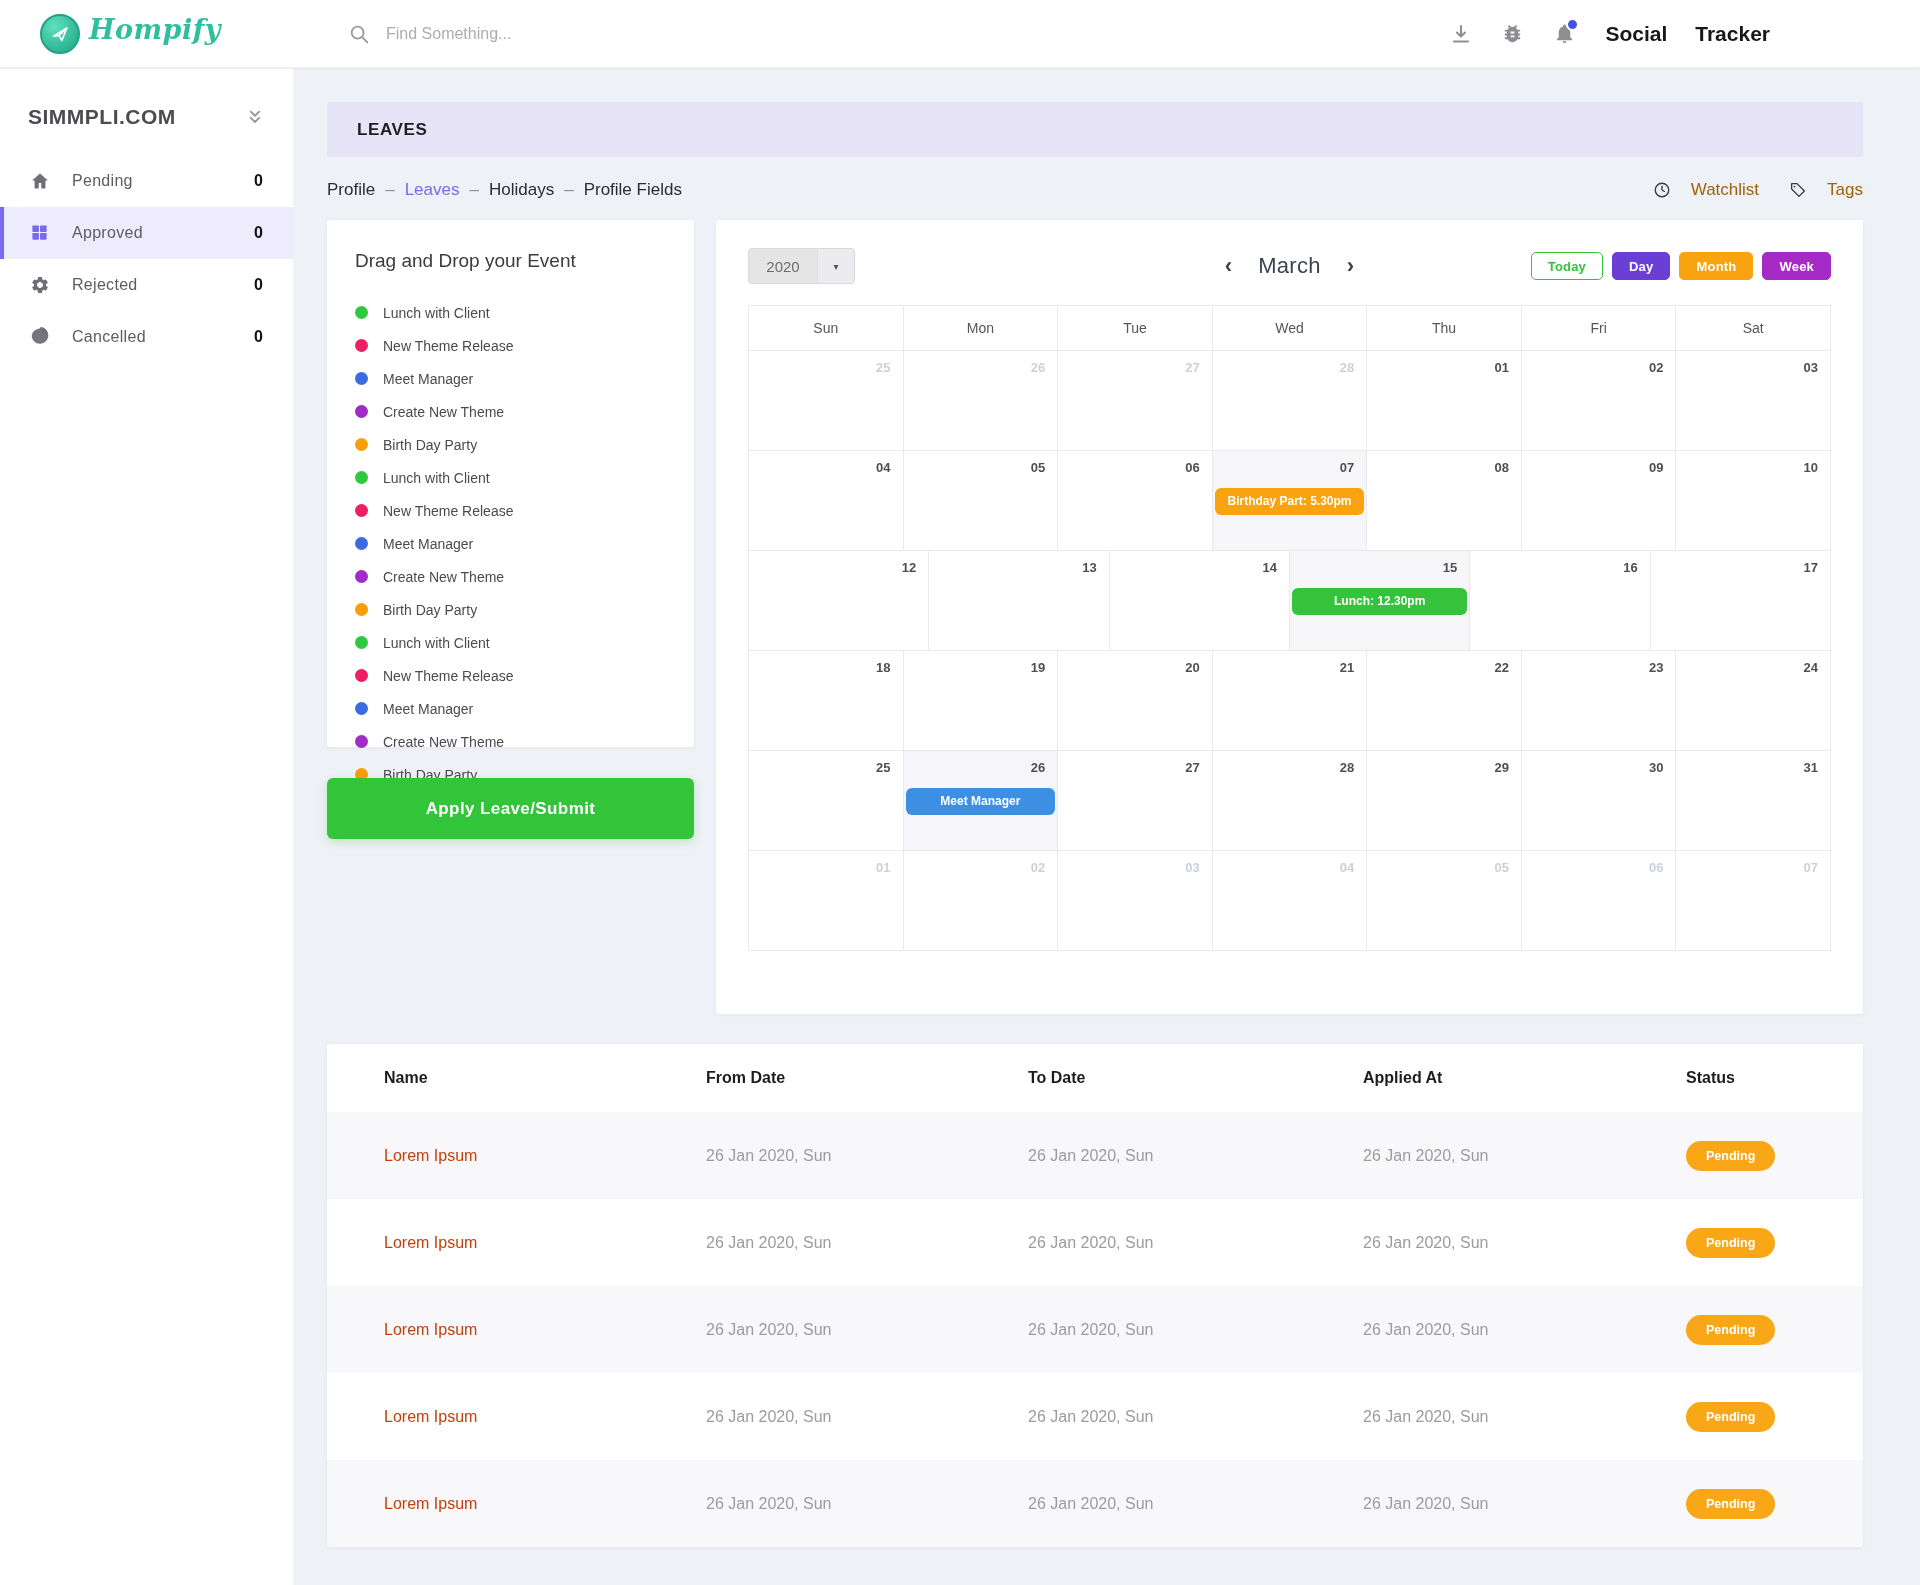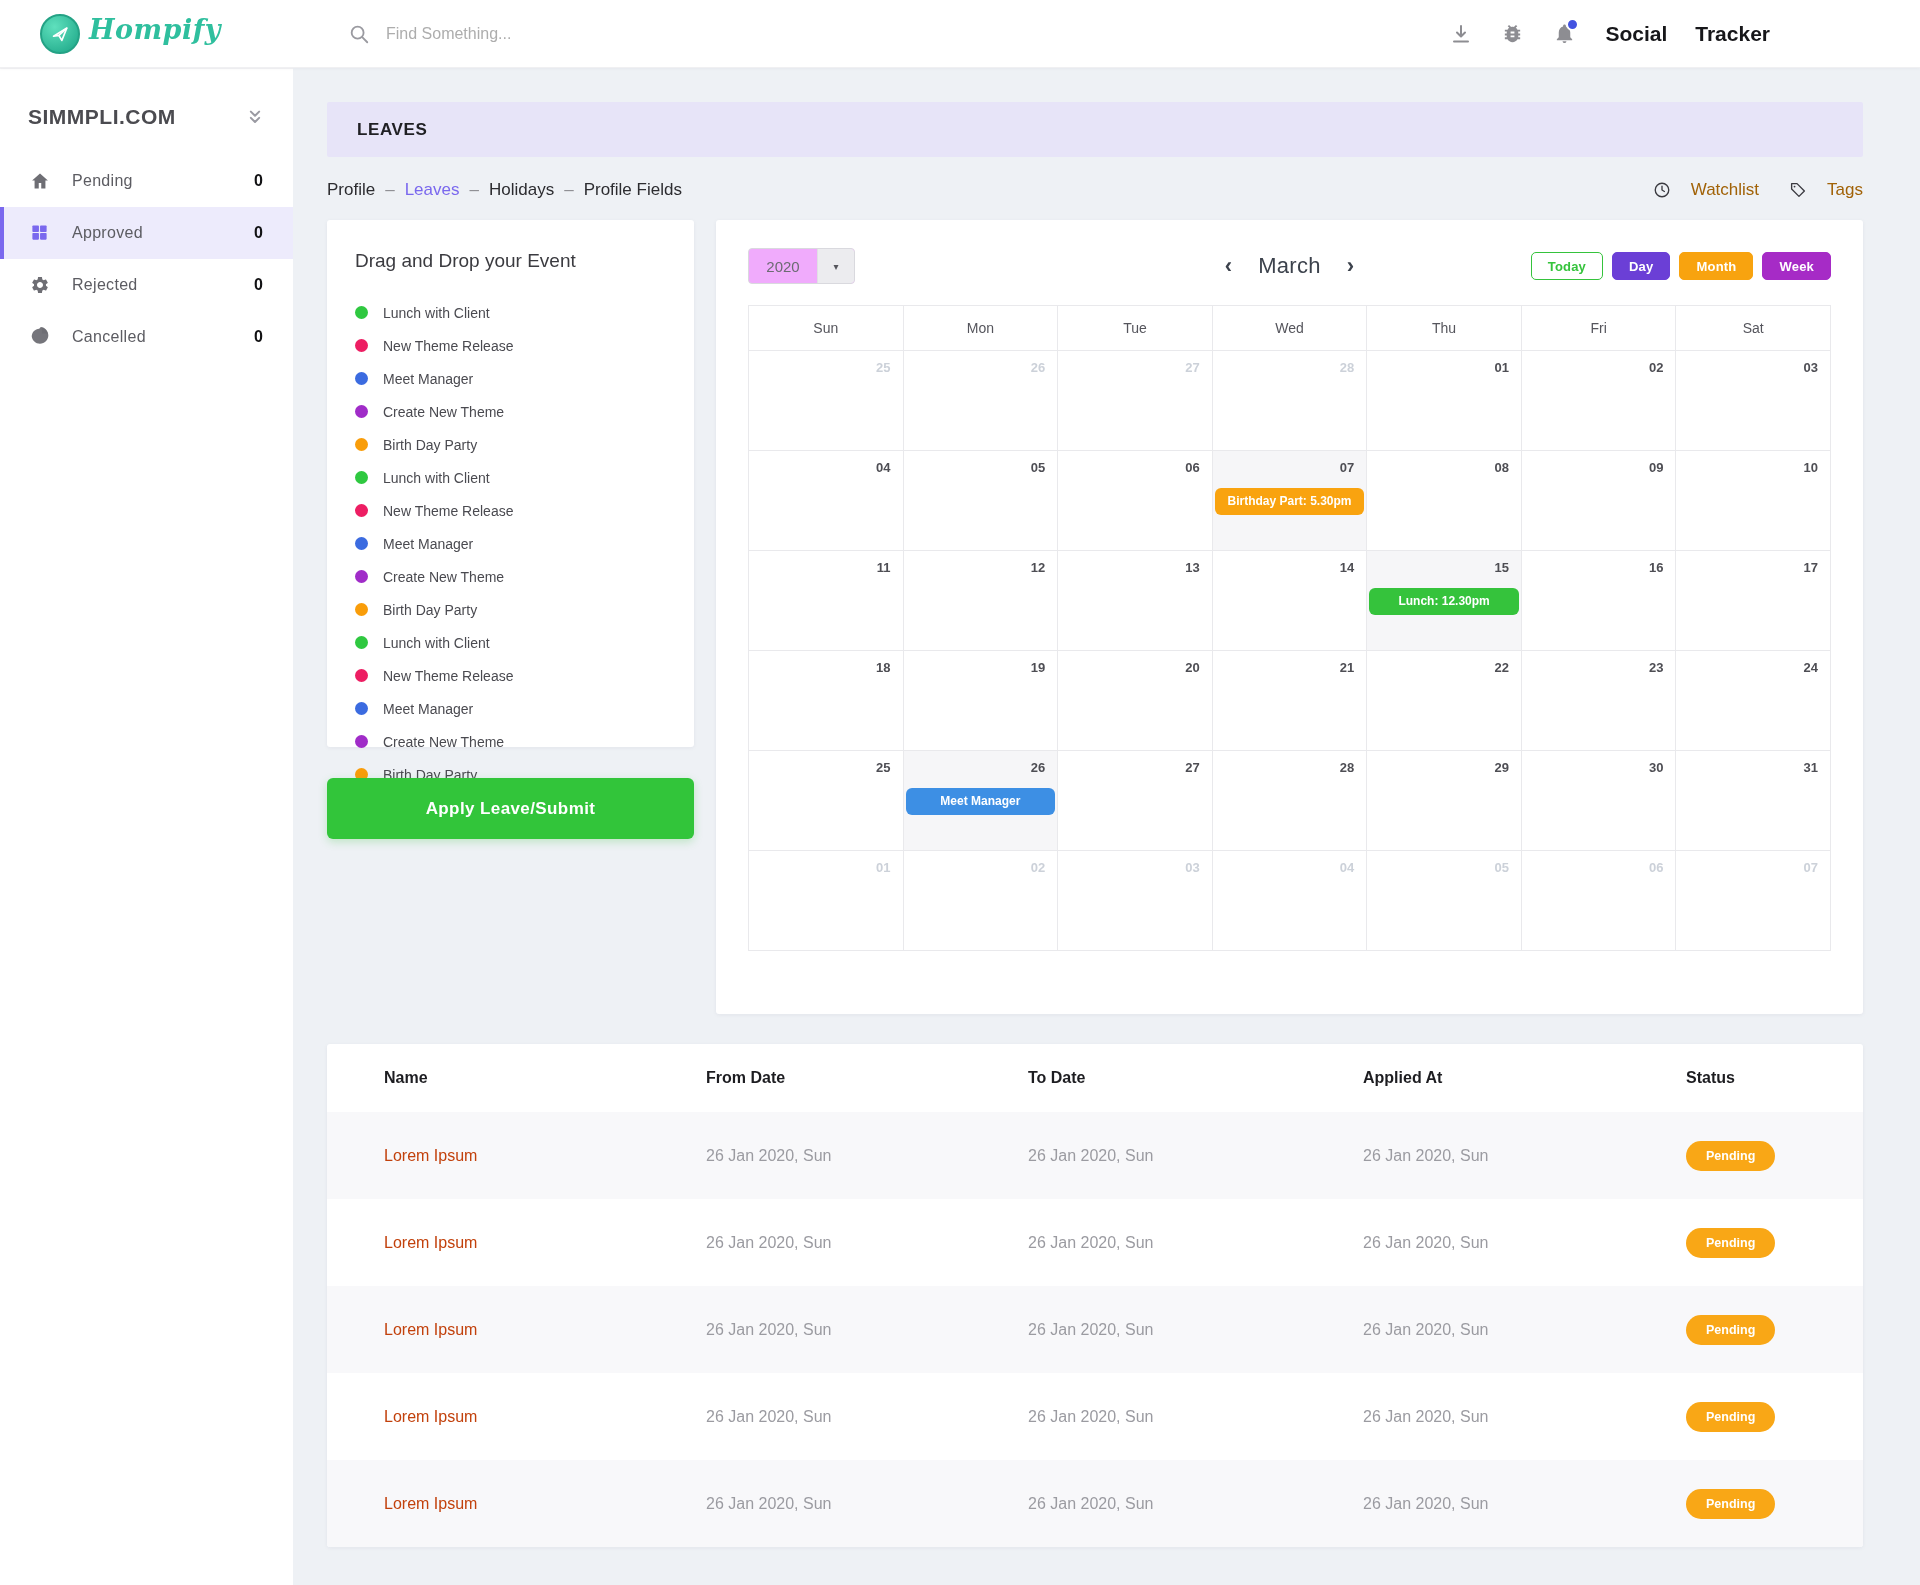--- a/index.html
+++ b/index.html
@@ -80,21 +80,21 @@
   .remove-label { margin-left:13px; font-size:15px; color:#46464c; }
   .apply-btn { margin-top:31px; width:100%; height:61px; border:none; border-radius:6px;
     background:var(--green,#32c53a); color:#fff; font-size:17px; font-weight:700;
     font-family:"Liberation Sans", sans-serif; letter-spacing:.4px; cursor:pointer;
     box-shadow:0 3px 8px rgba(50,197,58,.25); }
 
   
   .cal-card { flex:1; height:794px; padding:28px 32px 0 32px; position:relative; }
   .cal-controls { height:36px; display:flex; align-items:center; position:relative; }
   .year-select { display:flex; align-items:stretch; height:36px; width:107px; border:1px solid #d9d9de;
-    border-radius:4px; overflow:hidden; background:#f0abfc; cursor:pointer; }
+    border-radius:4px; overflow:hidden; background:#e5e5e5; cursor:pointer; }
   .year-value { flex:1; display:flex; align-items:center; justify-content:center; font-size:15px; color:#6b6b72; }
   .year-caret { width:37px; background:#ececef; display:flex; align-items:center; justify-content:center;
     font-size:10px; color:#55555c; border-left:1px solid #e0e0e4; }
   .month-nav { position:absolute; left:50%; top:50%; transform:translate(-50%,-50%);
     display:flex; align-items:center; gap:26px; }
   .nav-arrow { font-size:22px; font-weight:700; color:#3c424c; background:none; border:none; cursor:pointer;
     font-family:"Liberation Sans", sans-serif; line-height:1; }
   .month-label { font-size:22px; color:#3c424c; letter-spacing:.3px; }
   .view-buttons { margin-left:auto; display:flex; gap:9px; }
   .view-btn { height:28px; padding:0 16px; border-radius:5px; font-size:13px; font-weight:700;
@@ -411,23 +411,20 @@
                   </div>
                   <div class="cal-cell">
                     <span class="day-num">09</span>
                   </div>
                   <div class="cal-cell">
                     <span class="day-num">10</span>
                   </div>
                 </div>
                 <div class="cal-row">
                   <div class="cal-cell">
-                    <span class="day-num">11</span>
-                  </div>
-                  <div class="cal-cell">
                     <span class="day-num">12</span>
                   </div>
                   <div class="cal-cell">
                     <span class="day-num">13</span>
                   </div>
                   <div class="cal-cell">
                     <span class="day-num">14</span>
                   </div>
                   <div class="cal-cell has-event">
                     <span class="day-num">15</span>

